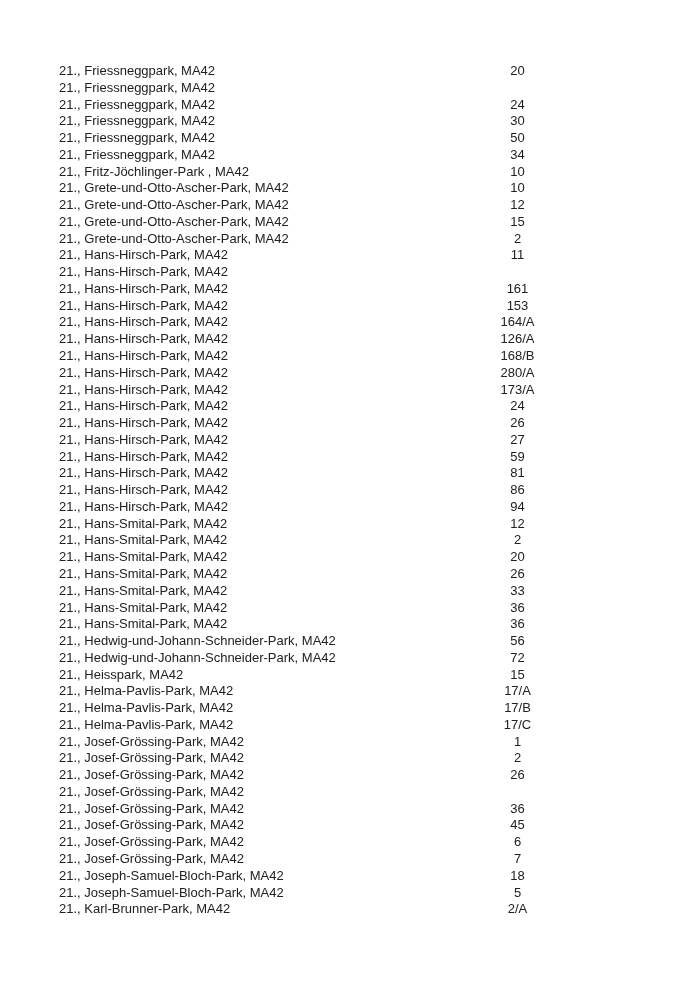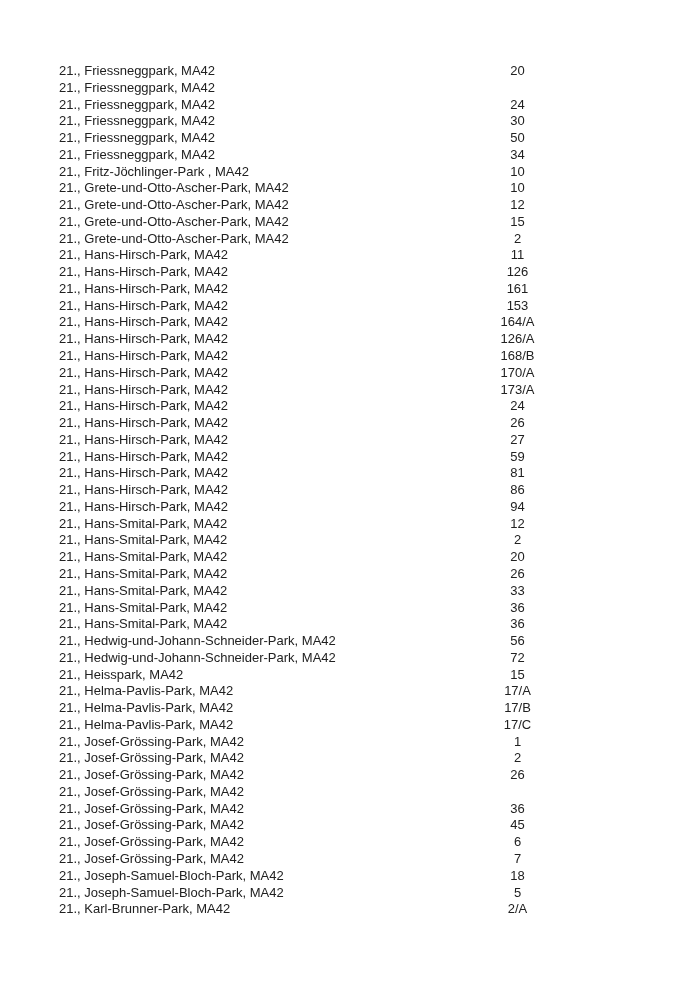--- a/index.html
+++ b/index.html
@@ -85,21 +85,20 @@
       <div class="row">
         <span class="loc">21., Grete-und-Otto-Ascher-Park, MA42</span>
         <span class="num">2</span>
       </div>
       <div class="row">
         <span class="loc">21., Hans-Hirsch-Park, MA42</span>
         <span class="num">11</span>
       </div>
       <div class="row">
         <span class="loc">21., Hans-Hirsch-Park, MA42</span>
-        <span class="num">126</span>
       </div>
       <div class="row">
         <span class="loc">21., Hans-Hirsch-Park, MA42</span>
         <span class="num">161</span>
       </div>
       <div class="row">
         <span class="loc">21., Hans-Hirsch-Park, MA42</span>
         <span class="num">153</span>
       </div>
       <div class="row">
@@ -109,21 +108,21 @@
       <div class="row">
         <span class="loc">21., Hans-Hirsch-Park, MA42</span>
         <span class="num">126/A</span>
       </div>
       <div class="row">
         <span class="loc">21., Hans-Hirsch-Park, MA42</span>
         <span class="num">168/B</span>
       </div>
       <div class="row">
         <span class="loc">21., Hans-Hirsch-Park, MA42</span>
-        <span class="num">170/A</span>
+        <span class="num">280/A</span>
       </div>
       <div class="row">
         <span class="loc">21., Hans-Hirsch-Park, MA42</span>
         <span class="num">173/A</span>
       </div>
       <div class="row">
         <span class="loc">21., Hans-Hirsch-Park, MA42</span>
         <span class="num">24</span>
       </div>
       <div class="row">

